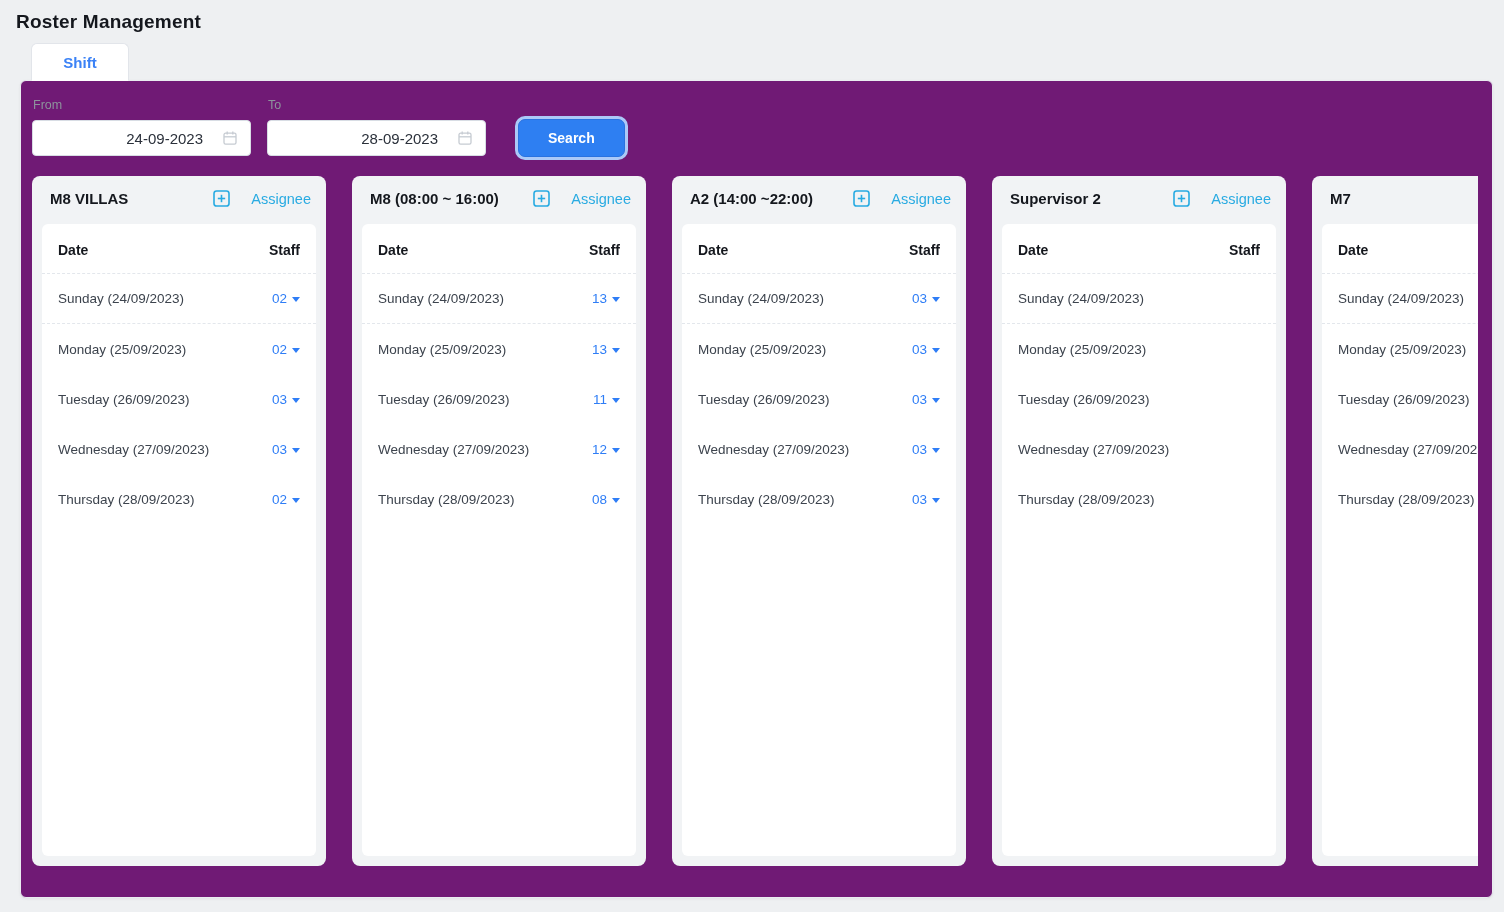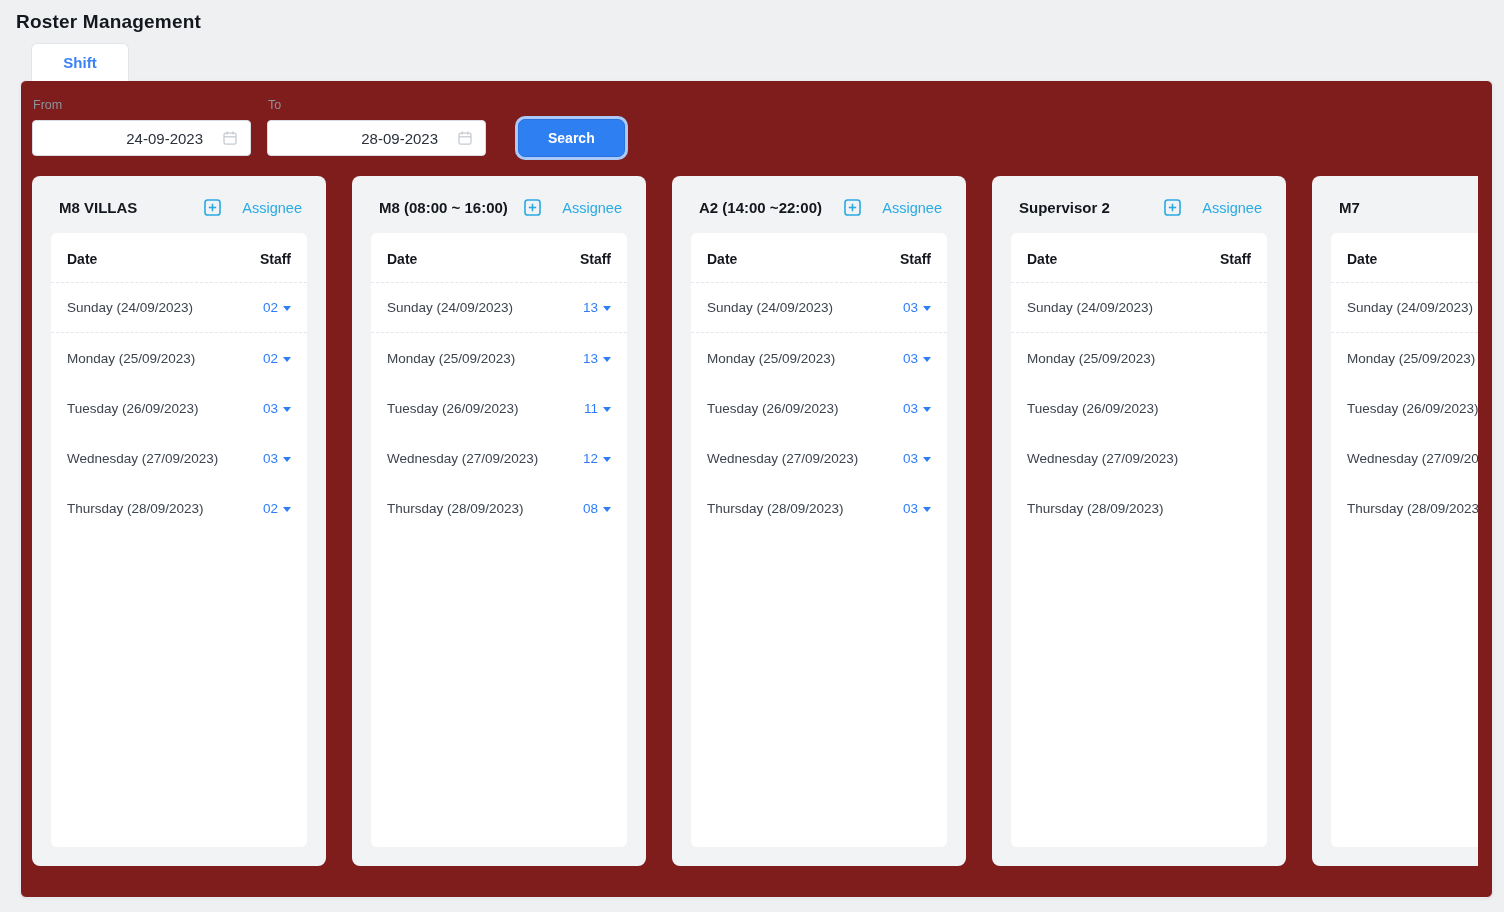--- a/index.html
+++ b/index.html
@@ -22,21 +22,21 @@
     width: 98px; height: 38px; margin-bottom: -1px;
     background: #ffffff; border: 1px solid #e2e5ea; border-bottom: 1px solid #ffffff;
     border-radius: 6px 6px 0 0;
     display: flex; align-items: center; justify-content: center;
     font-size: 15px; font-weight: 600; color: #3b82f6;
   }
 
   .panel {
     position: relative; margin: 0 11px 0 20px;
     width: 1473px; height: 818px;
-    background: #7f1d1d; border: 1px solid #e9ecf0; border-radius: 6px;
+    background: #701a75; border: 1px solid #e9ecf0; border-radius: 6px;
     box-shadow: 0 1px 3px rgba(16,24,40,.06);
     padding: 17px 0 0 11px;
   }
 
   
   .filters { display: flex; align-items: flex-end; }
   .field-group { margin-right: 16px; }
   .field-label { display: block; font-size: 12.5px; color: #8d939c; margin: 0 0 8px 1px; }
   .date-field {
     width: 219px; height: 36px; background: #fff;
@@ -61,21 +61,21 @@
     overflow-x: auto; overflow-y: hidden;
     display: flex; align-items: flex-start;
     scrollbar-width: thin; scrollbar-color: #9b9fa4 #f1f2f4;
   }
   .cards-scroll::-webkit-scrollbar { height: 8px; }
   .cards-scroll::-webkit-scrollbar-track { background: #f1f2f4; border-radius: 4px; }
   .cards-scroll::-webkit-scrollbar-thumb { background: #999b9e; border-radius: 4px; }
 
   .card {
     flex: 0 0 294px; height: 690px; margin-right: 26px;
-    background: #f1f3f5; border-radius: 8px; padding: 19px;
+    background: #f1f3f5; border-radius: 8px; padding: 10px;
     display: flex; flex-direction: column;
   }
   .card-head {
     display: flex; justify-content: space-between; align-items: center;
     padding: 4px 5px 0 8px; margin-bottom: 17px;
   }
   .card-title { margin: 0; font-size: 15px; font-weight: 700; color: #14171d; }
   .assignee-btn { display: flex; align-items: center; gap: 21px; color: #29abe2; font-size: 14.5px; text-align: right; }
   .assignee-btn svg { display: block; }
 

